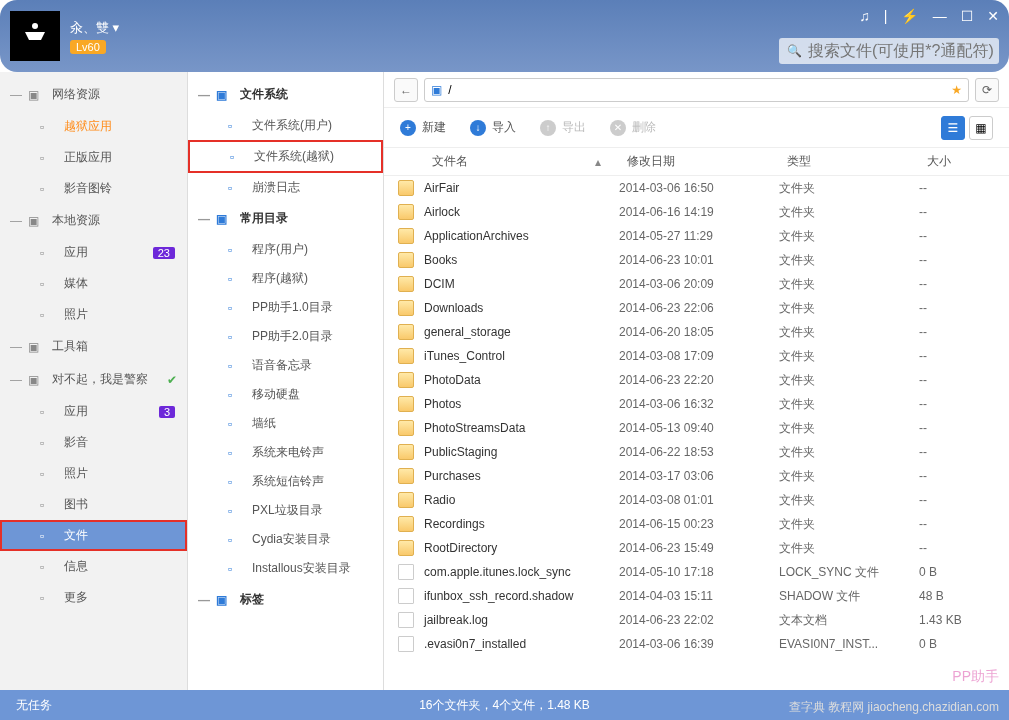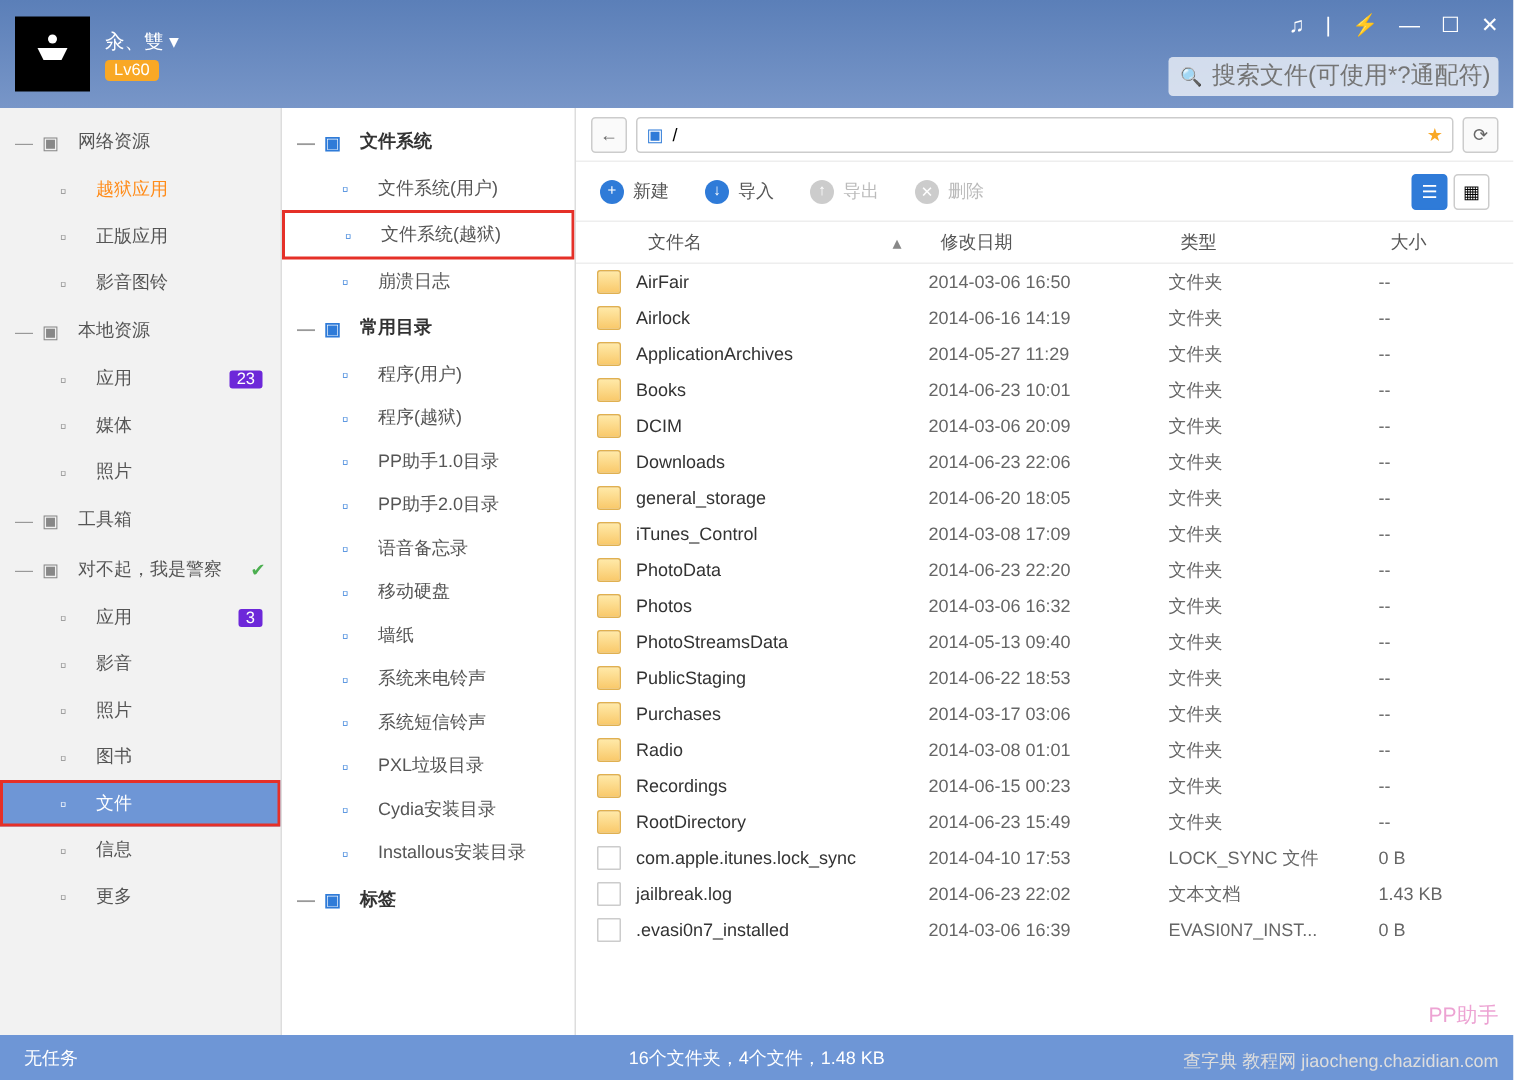--- a/index.html
+++ b/index.html
@@ -1,18 +1,18 @@
 <!DOCTYPE html>
 <html><head>
 <meta charset="utf-8">
 <style>
 * { margin: 0; padding: 0; box-sizing: border-box; font-family: "Microsoft YaHei", Arial, sans-serif; font-size: 12px; }
 body { width: 1009px; height: 720px; background: #fff; overflow: hidden; position: relative; }
 
-.header { height: 72px; background: linear-gradient(to bottom, #5b7fb8, #7896c8); position: relative; display: flex; align-items: center; padding: 0 10px; }
+.header { height: 72px; background: linear-gradient(to bottom, #5b7fb8, #7896c8); position: relative; display: flex; align-items: center; padding: 0 10px; border-radius: 17px; }
 .avatar { width: 50px; height: 50px; background: #000; margin-right: 10px; display: flex; align-items: center; justify-content: center; }
 .avatar svg { width: 36px; height: 36px; }
 .user-info { color: #fff; }
 .username { font-size: 13px; }
 .level-badge { display: inline-block; background: #f9a825; color: #fff; padding: 1px 6px; border-radius: 3px; font-size: 11px; margin-top: 3px; }
 .header-controls { position: absolute; right: 10px; top: 8px; display: flex; gap: 14px; color: #fff; }
 .header-controls span { cursor: pointer; font-size: 14px; }
 .search-box { position: absolute; right: 10px; top: 38px; width: 220px; height: 26px; background: rgba(255,255,255,0.7); border-radius: 3px; display: flex; align-items: center; padding: 0 8px; }
 .search-box input { border: none; background: transparent; flex: 1; outline: none; font-size: 16px; color: #555; }
 .search-box .close-btn { color: #888; cursor: pointer; }
@@ -420,23 +420,30 @@
         <div class="file-row">
     <span class="fico folder-icon"></span>
     <span class="name">RootDirectory</span>
     <span class="date">2014-06-23 15:49</span>
     <span class="type">文件夹</span>
     <span class="size">--</span>
         </div>
         <div class="file-row">
     <span class="fico file-icon"></span>
     <span class="name">com.apple.itunes.lock_sync</span>
-    <span class="date">2014-04-10 17:53</span>
+    <span class="date">2014-05-10 17:18</span>
     <span class="type">LOCK_SYNC 文件</span>
     <span class="size">0 B</span>
+        </div>
+        <div class="file-row">
+    <span class="fico file-icon"></span>
+    <span class="name">ifunbox_ssh_record.shadow</span>
+    <span class="date">2014-04-03 15:11</span>
+    <span class="type">SHADOW 文件</span>
+    <span class="size">48 B</span>
         </div>
         <div class="file-row">
     <span class="fico file-icon"></span>
     <span class="name">jailbreak.log</span>
     <span class="date">2014-06-23 22:02</span>
     <span class="type">文本文档</span>
     <span class="size">1.43 KB</span>
         </div>
         <div class="file-row">
     <span class="fico file-icon"></span>

